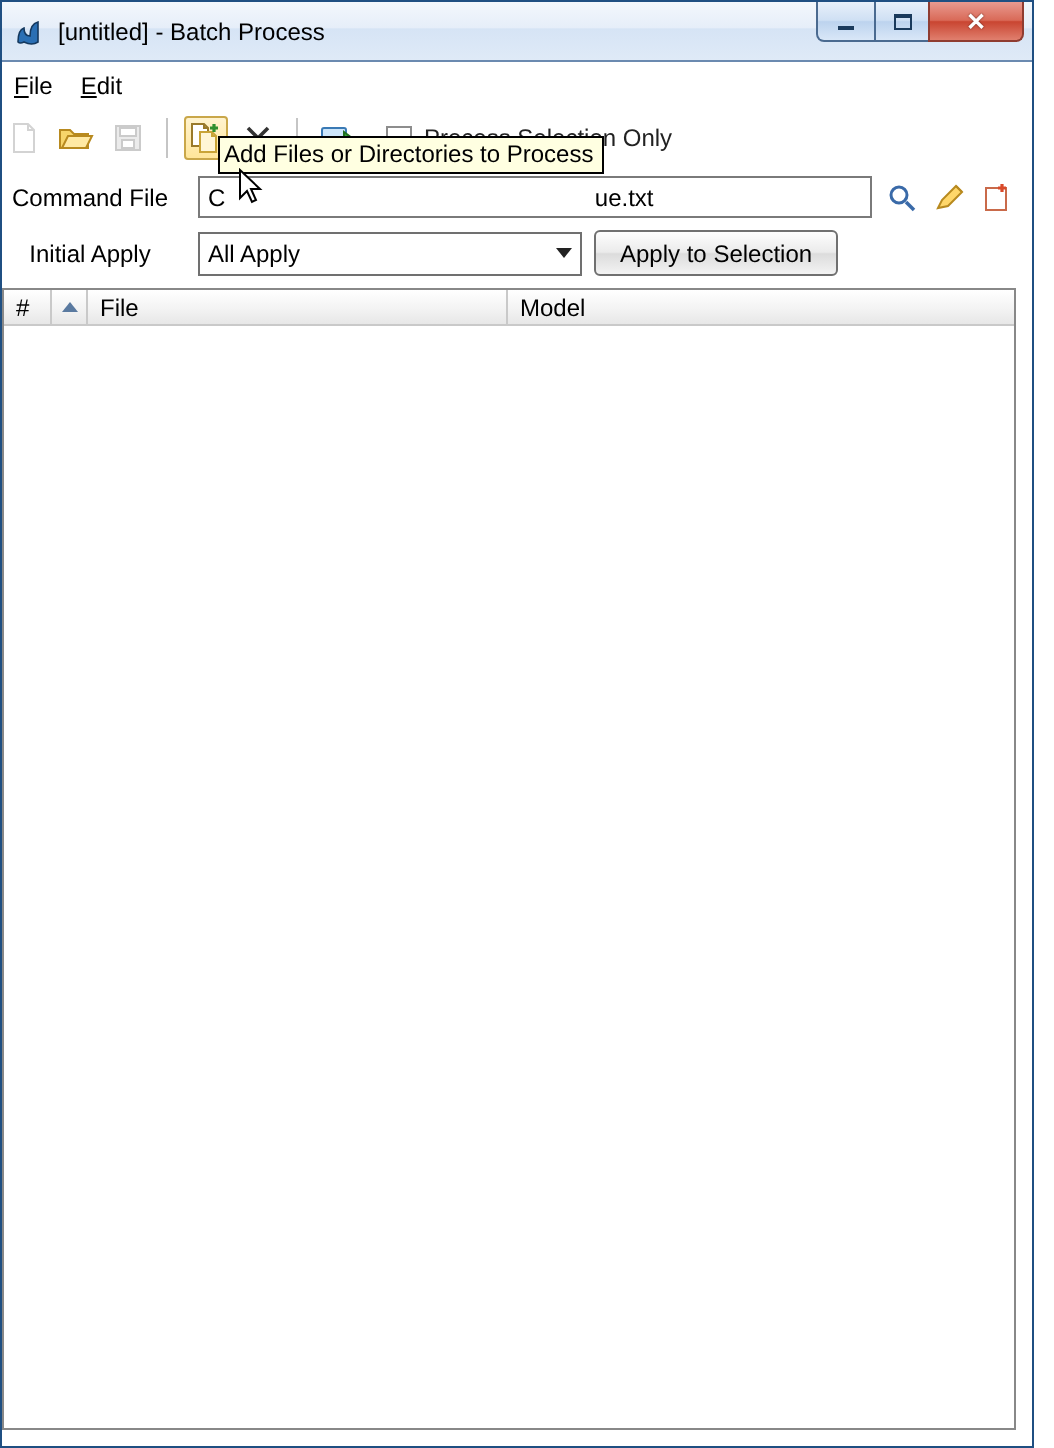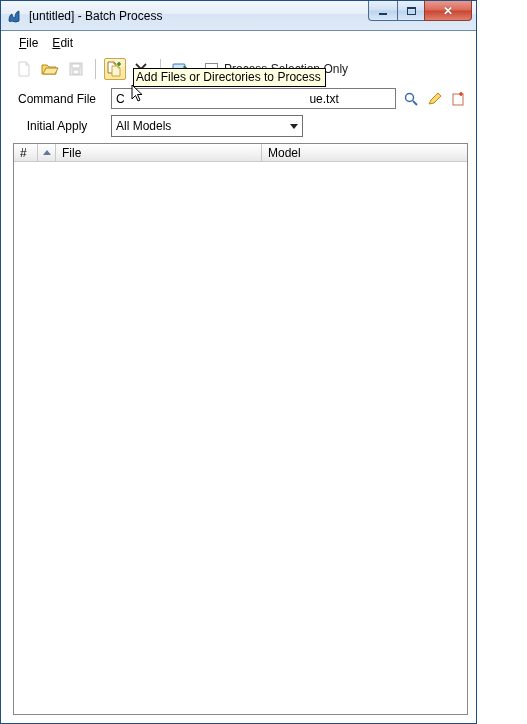--- a/index.html
+++ b/index.html
@@ -6,21 +6,21 @@
   body {
     margin: 0;
     font-family: "Segoe UI", Tahoma, sans-serif;
     font-size: 12px;
     background: #fff;
     width: 527px;
     height: 724px;
     overflow: hidden;
   }
   .window {
-    width: 477px;
+    width: 517px;
     height: 724px;
     border: 1px solid #1f4f82;
     background: #fff;
     display: flex;
     flex-direction: column;
   }
   .titlebar {
     height: 30px;
     background: linear-gradient(to bottom, #f3f7fc 0%, #e6eef9 45%, #d6e4f5 46%, #dfeaf7 100%);
     border-bottom: 1px solid #6b8ab0;
@@ -62,21 +62,21 @@
     border-bottom-right-radius: 4px;
     border-top-right-radius: 0;
     color:#fff;
   }
   .wc-min { border-bottom-left-radius: 4px; }
   .min-glyph { width:8px; height:2px; background:#1a3a5c; margin-top:6px; }
   .max-glyph { width:9px; height:8px; border:1px solid #1a3a5c; border-top-width:2px; }
   .close-glyph { font-weight:bold; font-size:12px; text-shadow:0 0 1px #5a1c12;}
   .content {
     flex:1;
-    padding: 3px 8px 8px 12px;
+    padding: 3px 8px 8px 0;
     display:flex; flex-direction:column;
   }
   .menubar {
     display:flex;
     gap: 2px;
     margin-bottom: 2px;
   }
   .menu-item {
     padding: 2px 6px;
     cursor: default;
@@ -178,21 +178,21 @@
   .th.num { width:24px; }
   .th.sort { width:18px; justify-content:center; padding:0;}
   .th.file { flex:1; max-width: 210px;}
   .th.model { flex:1; border-right:none;}
   .sort-arrow {
     width:0;height:0;border-left:4px solid transparent;border-right:4px solid transparent;border-bottom:5px solid #5a7aa0;
   }
   .tbody { flex:1; }
   .tooltip {
     position:absolute;
-    left: 120px;
+    left: 108px;
     top: 0px;
     background:#ffffe1;
     border:1px solid #000;
     padding:1px 4px 2px 2px;
     font-size:12px;
     z-index:50;
     white-space:nowrap;
   }
   .cursor {
     position:absolute;
@@ -331,22 +331,25 @@
       <div class="cursor" style="top:-4px;">
         <svg width="14" height="20" viewBox="0 0 14 20">
             <path d="M1 1 L1 15 L4.5 11.5 L7 17 L9 16 L6.5 10.5 L11 10.5 Z" fill="#fff" stroke="#000" stroke-width="1"></path>
           </svg>
       </div>
     </div>
 
     <div class="formrow">
       <div class="formlabel">Initial Apply</div>
       <div class="select">
-        <span>All Models</span>
+        <span>All Apply</span>
         <span class="select-arrow"></span>
+      </div>
+      <div class="btn">
+        <span>Apply to Selection</span>
       </div>
     </div>
 
 
     <div class="table">
       <div class="thead">
         <div class="th num">
             <span>#</span>
           </div>
         <div class="th sort">

